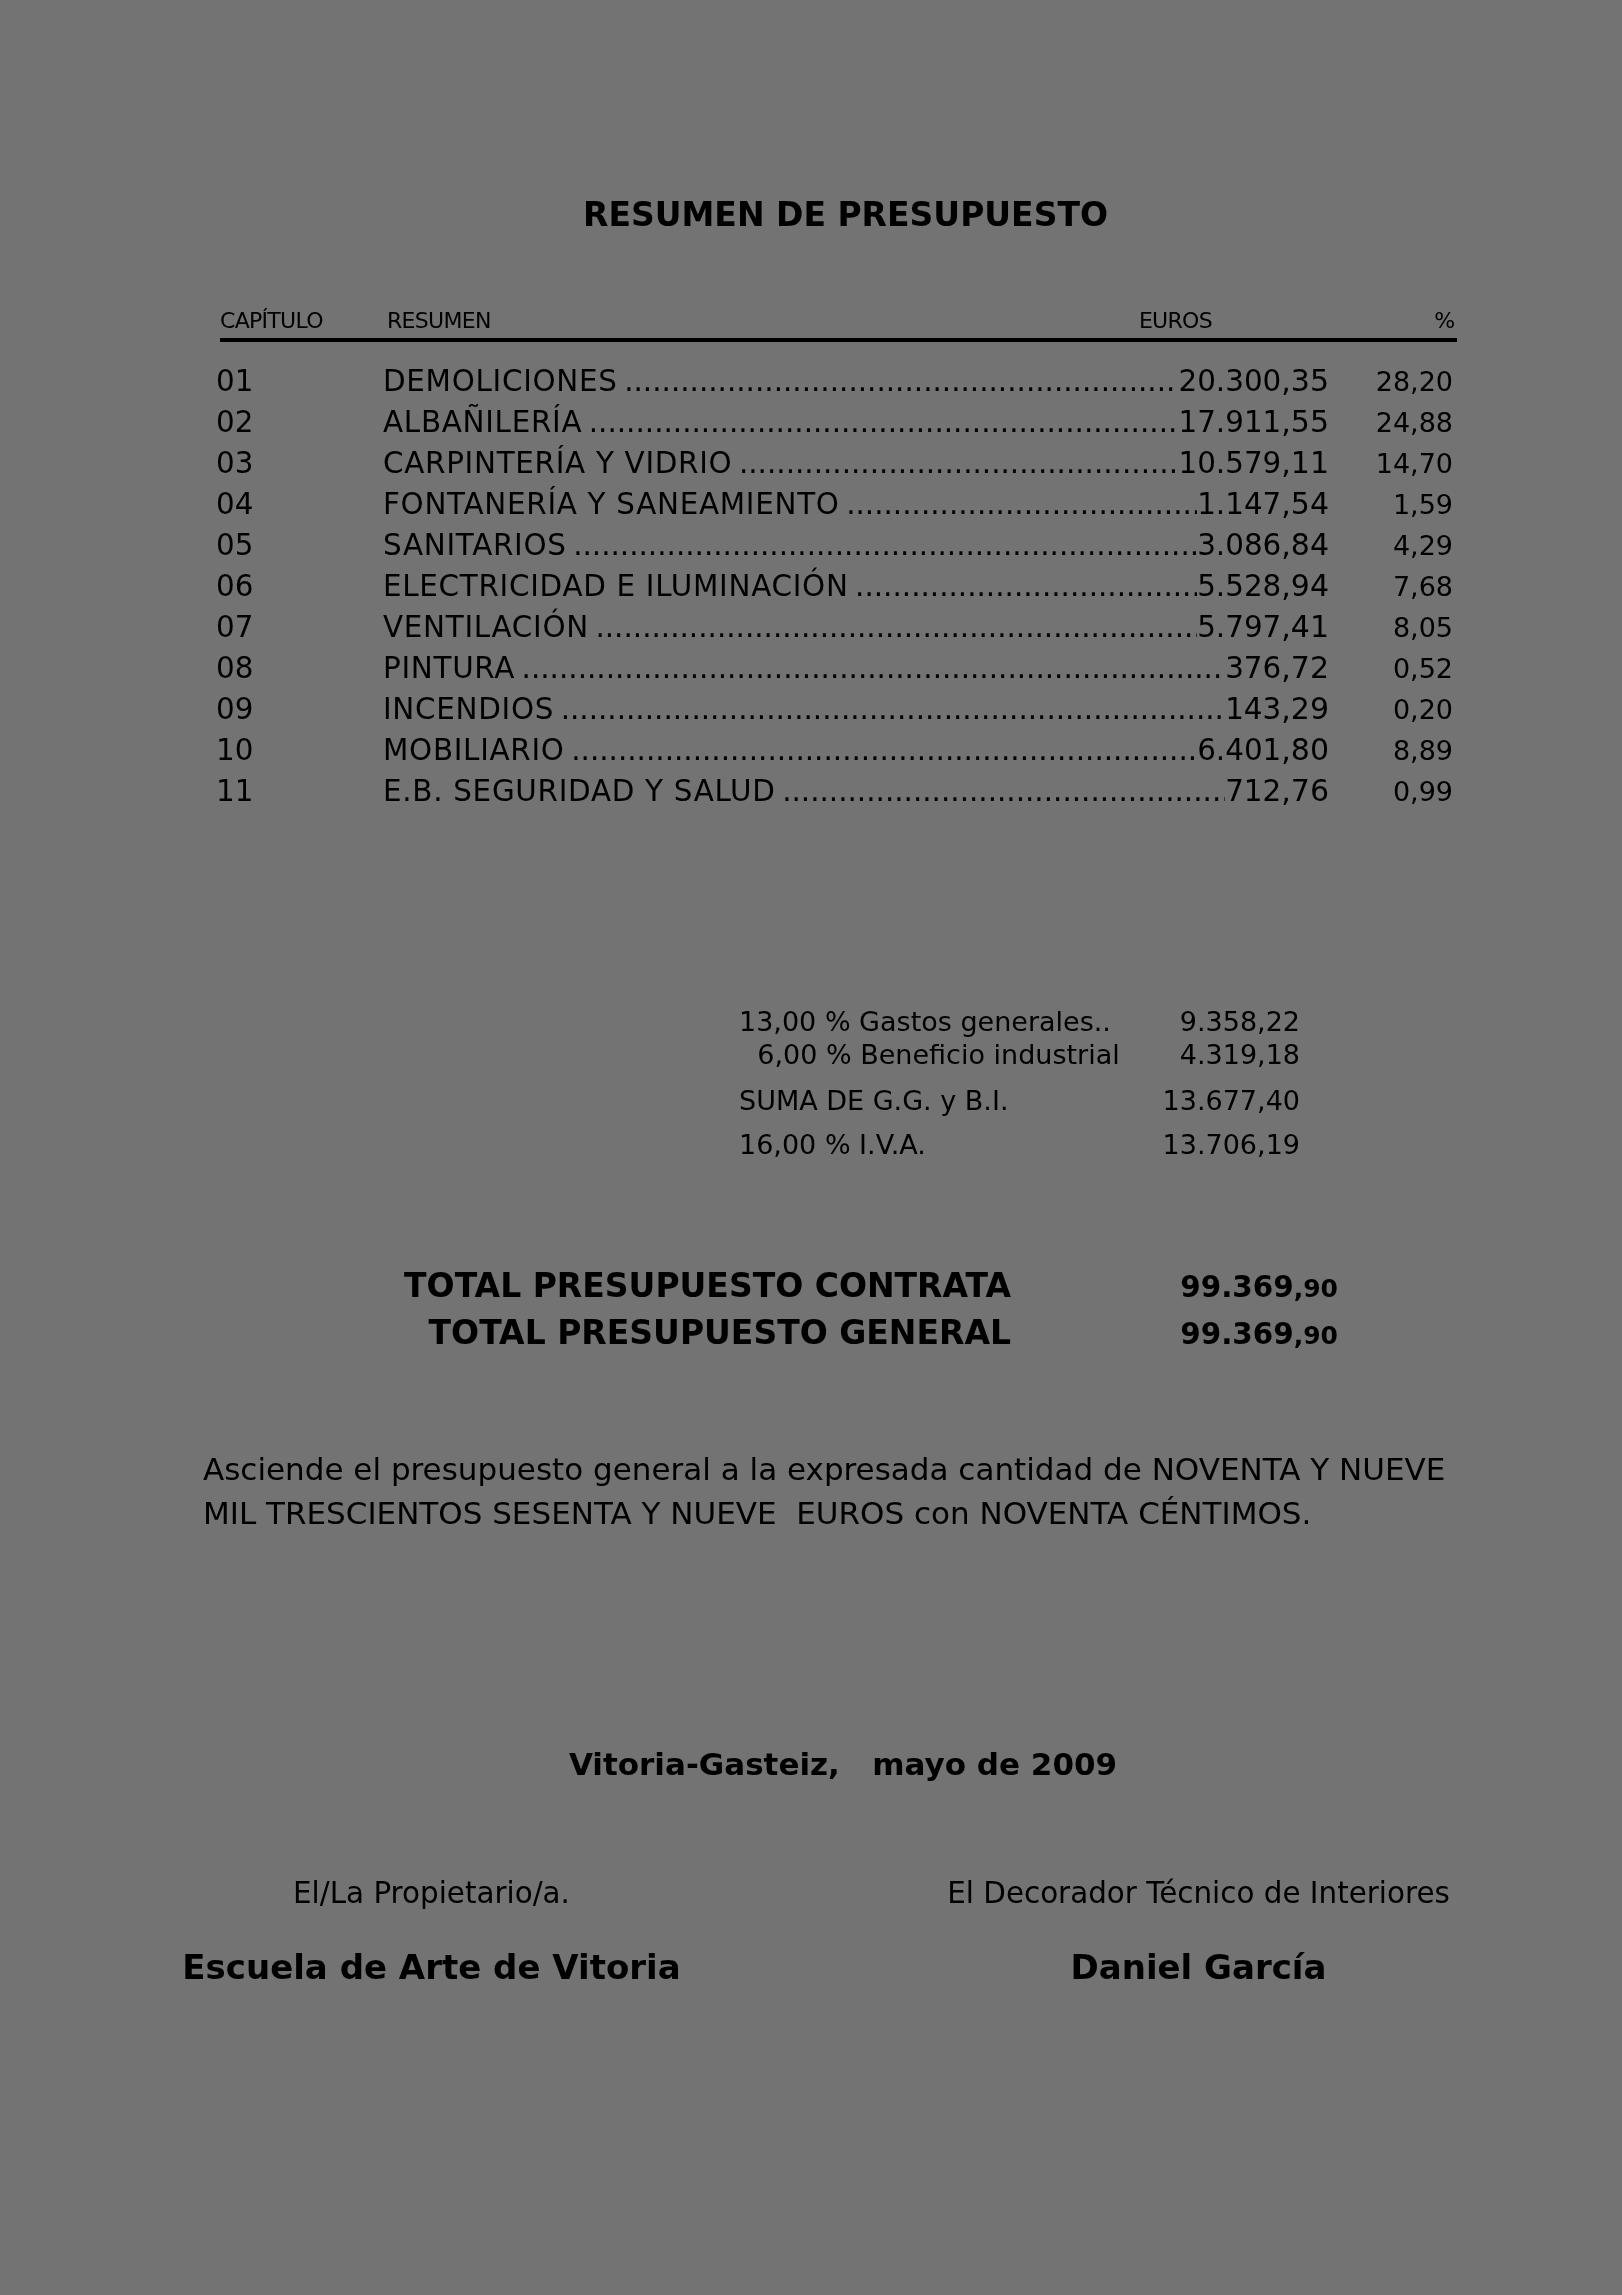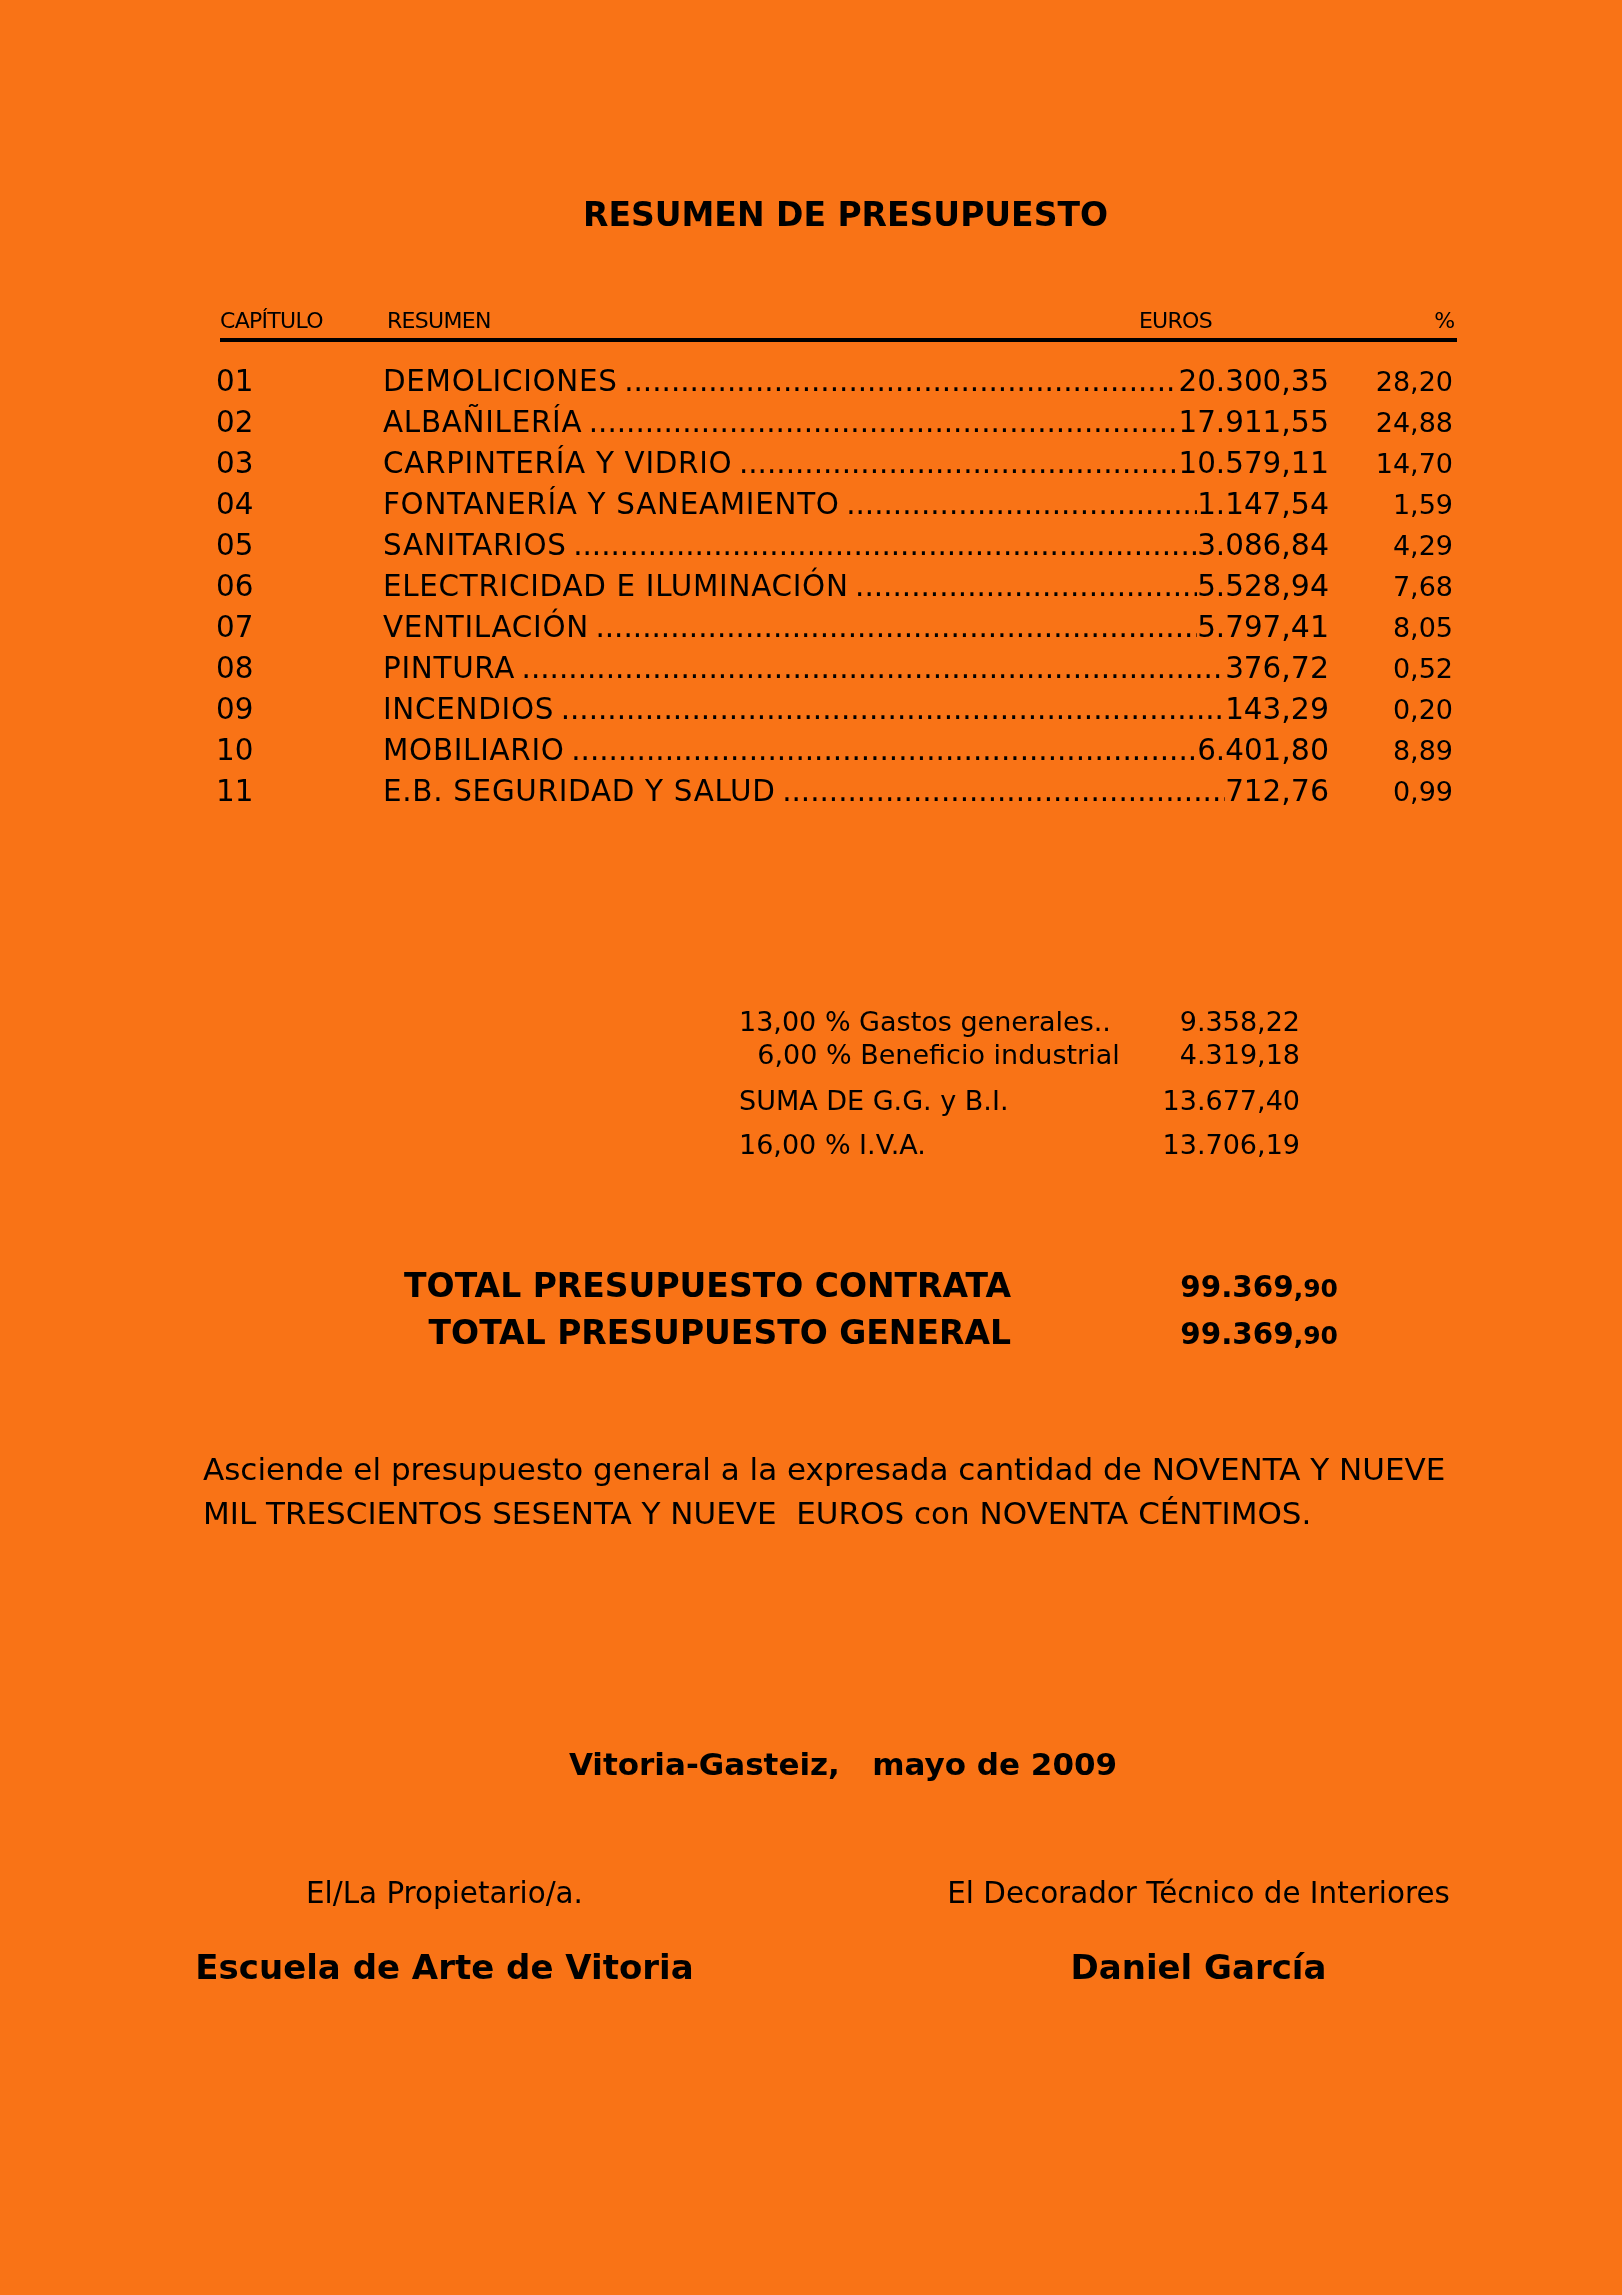--- a/index.html
+++ b/index.html
@@ -2,21 +2,21 @@
 <html style="font-size:10.5px"><head>
 <meta charset="utf-8">
 <style>
   * { margin: 0; padding: 0; box-sizing: border-box; }
   html, body { background: #ffffff; }
   body {
     width: 1623px; height: 2295px;
     color: #000;
     font-family: "DejaVu Sans", "Liberation Sans", sans-serif;
   }
-  .page { position: relative; width: 1623px; height: 2295px; background: #f97316; overflow: hidden; }
+  .page { position: relative; width: 1623px; height: 2295px; background: #737373; overflow: hidden; }
 
   
   .title {
     position: absolute; top: 195px; left: 68px; width: 1555px;
     text-align: center; font-weight: bold; font-size: 33px; line-height: 39px;
   }
 
   
   .thead {
     position: absolute; top: 308px; left: 208px; width: 1237px;
@@ -70,21 +70,21 @@
   }
 
   
   .date-line {
     position: absolute; top: 1745px; left: 63px; width: 1560px;
     text-align: center; font-weight: bold; font-size: 31px; line-height: 39px; white-space: pre;
   }
 
   
   .sig-col { position: absolute; top: 1875px; width: 589px; text-align: center; }
-  .sig-left { left: 150px; }
+  .sig-left { left: 137px; }
   .sig-right { left: 904px; }
   .sig-caption { font-size: 29.4px; line-height: 37px; }
   .sig-name { margin-top: 35px; font-weight: bold; font-size: 34px; line-height: 41px; }
 </style>
 </head>
 <body>
 
 <div class="page">
 
   <div class="title">RESUMEN DE PRESUPUESTO</div>

